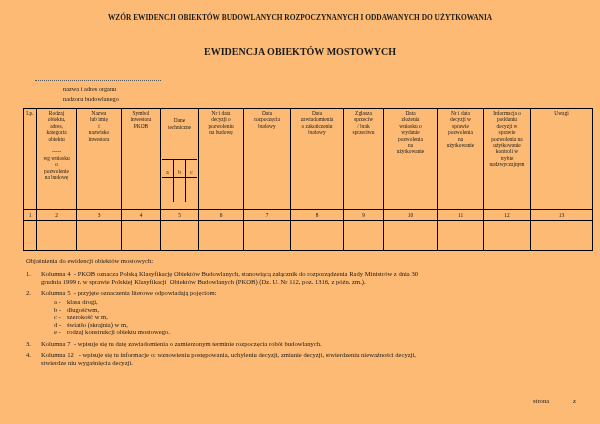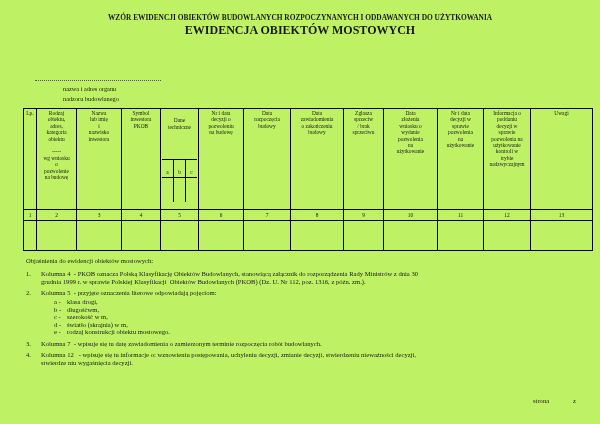--- a/index.html
+++ b/index.html
@@ -2,26 +2,26 @@
 <html><head>
 <meta charset="utf-8">
 <style>
   * { margin:0; padding:0; box-sizing:border-box; }
   html,body { background:#ffffff; }
   body {
     width:600px; height:424px; position:relative;
     font-family:"Liberation Serif", serif; color:#1a1a1a;
     overflow:hidden;
   }
-  .page { position:absolute; inset:0; background:#bef264; }
+  .page { position:absolute; inset:0; background:#fdba74; }
 
   
   .titles { position:absolute; top:13px; left:0; width:100%; text-align:center; font-weight:bold; }
   .title1 { font-size:7.4px; line-height:9px; }
-  .title2 { font-size:12px; line-height:9px; margin-top:4px; }
+  .title2 { font-size:10px; line-height:9px; margin-top:25px; }
 
   
   .org { position:absolute; top:78px; left:35px; font-size:6.3px; }
   .org-dots { width:126px; height:3px; border-bottom:1px dotted #555; }
   .org-lines { margin-left:28px; margin-top:3px; line-height:9.5px; }
 
   
   table.registry {
     position:absolute; left:23px; top:108px; width:569px;
     border-collapse:collapse; table-layout:fixed;

